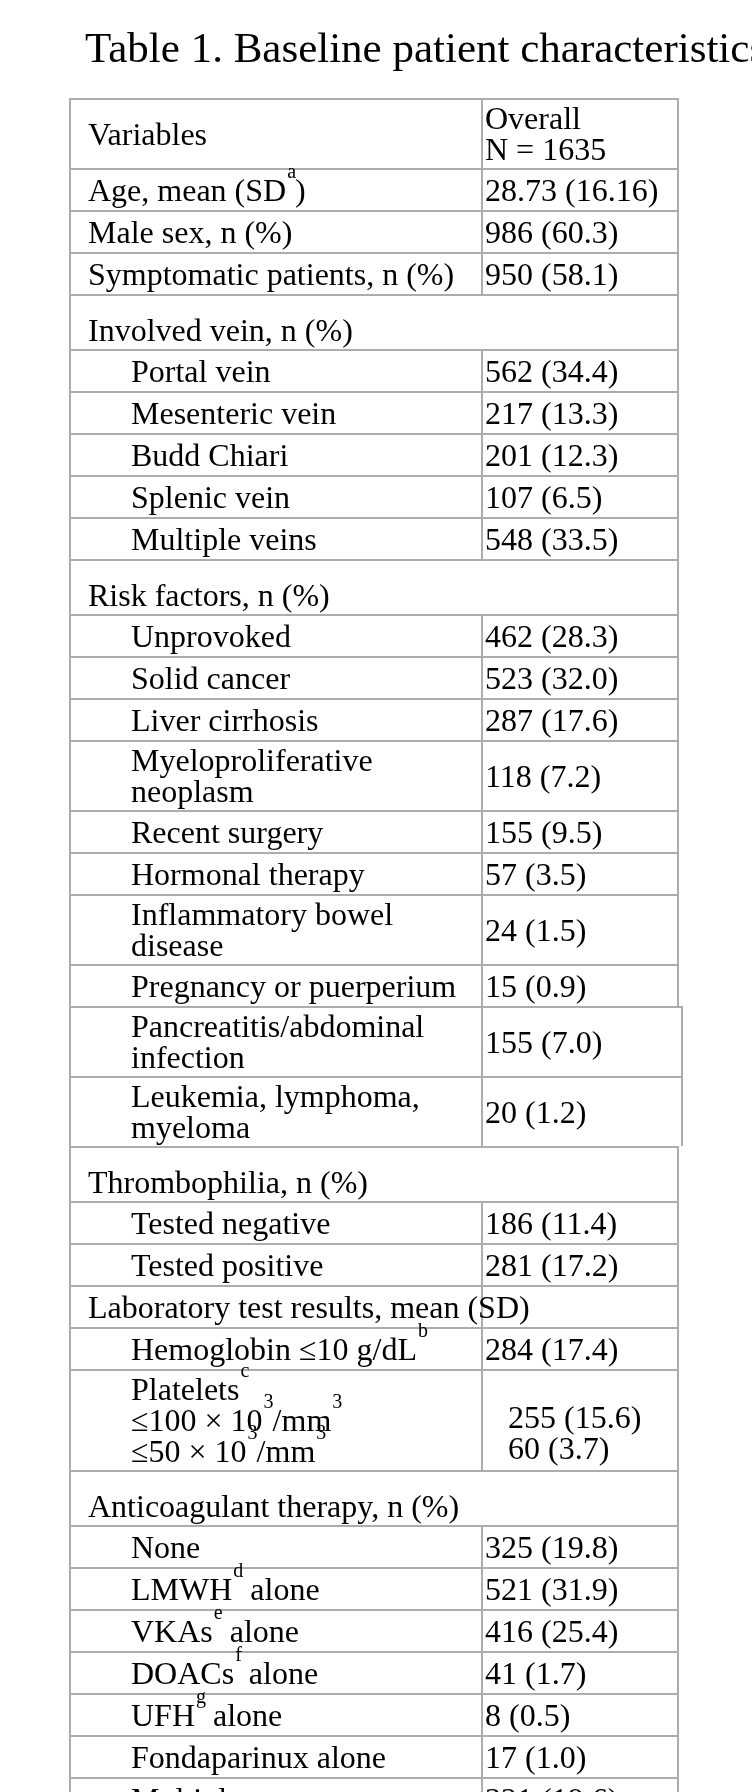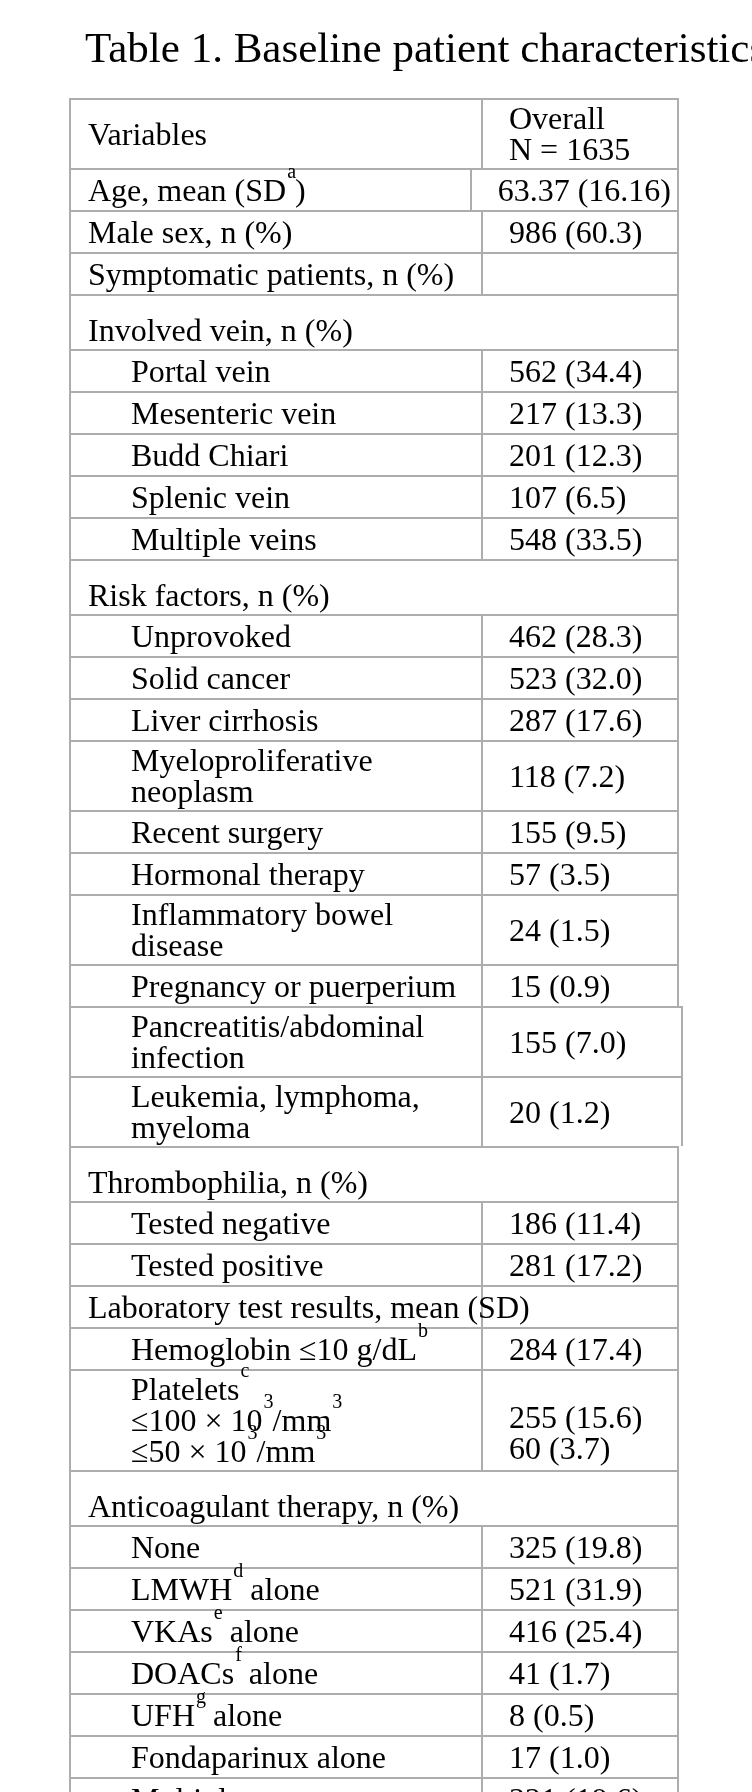--- a/index.html
+++ b/index.html
@@ -21,28 +21,28 @@
     position:absolute;left:69px;top:98px;width:610px;box-sizing:border-box;
     border:2px solid var(--line);background:var(--paper);
     font-size:32px;line-height:31px;
   }
   .trow{
     display:flex;align-items:stretch;box-sizing:border-box;background:var(--paper);
     border-top:2px solid var(--line);min-height:42px;
   }
   .trow.first{border-top:none;justify-content:center;}
   .trow.h2{min-height:62px;}
-  .trow.h3{min-height:92px;}
+  .trow.h3{min-height:92px;gap:23px;}
   .cl{
     width:412px;box-sizing:border-box;border-right:2px solid var(--line);
     padding:3px 10px 3px 17px;display:flex;flex-direction:column;justify-content:center;
   }
   .indent .cl{padding-left:60px;}
   .cr{
-    flex:1;box-sizing:border-box;padding:3px 6px 3px 26px;
+    flex:1;box-sizing:border-box;padding:3px 6px 3px 2px;
     display:flex;flex-direction:column;justify-content:center;
   }
   .cr.bottom{justify-content:flex-end;padding-bottom:6px;}
   .sec{
     width:100%;box-sizing:border-box;padding:19px 10px 3px 17px;
     display:flex;flex-direction:column;justify-content:center;
   }
   .protrude{width:612px;border-right:2px solid var(--line);position:relative;z-index:2;}
   .ln{white-space:nowrap;}
   sup{
@@ -62,34 +62,37 @@
         <div class="cr">
           <div class="ln">Overall</div>
           <div class="ln">N = 1635</div>
         </div>
       </div>
       <div class="trow">
         <div class="cl">
           <div class="ln">Age, mean (SD<sup>a</sup>)</div>
         </div>
         <div class="cr">
-          <div class="ln">63.37 (16.16)</div>
+          <div class="ln">28.73 (16.16)</div>
         </div>
       </div>
       <div class="trow">
         <div class="cl">
           <div class="ln">Male sex, n (%)</div>
         </div>
         <div class="cr">
           <div class="ln">986 (60.3)</div>
         </div>
       </div>
       <div class="trow">
         <div class="cl">
           <div class="ln">Symptomatic patients, n (%)</div>
+        </div>
+        <div class="cr">
+          <div class="ln">950 (58.1)</div>
         </div>
       </div>
       <div class="trow">
         <div class="sec">
           <div class="ln">Involved vein, n (%)</div>
         </div>
       </div>
       <div class="trow indent">
         <div class="cl">
           <div class="ln">Portal vein</div>

